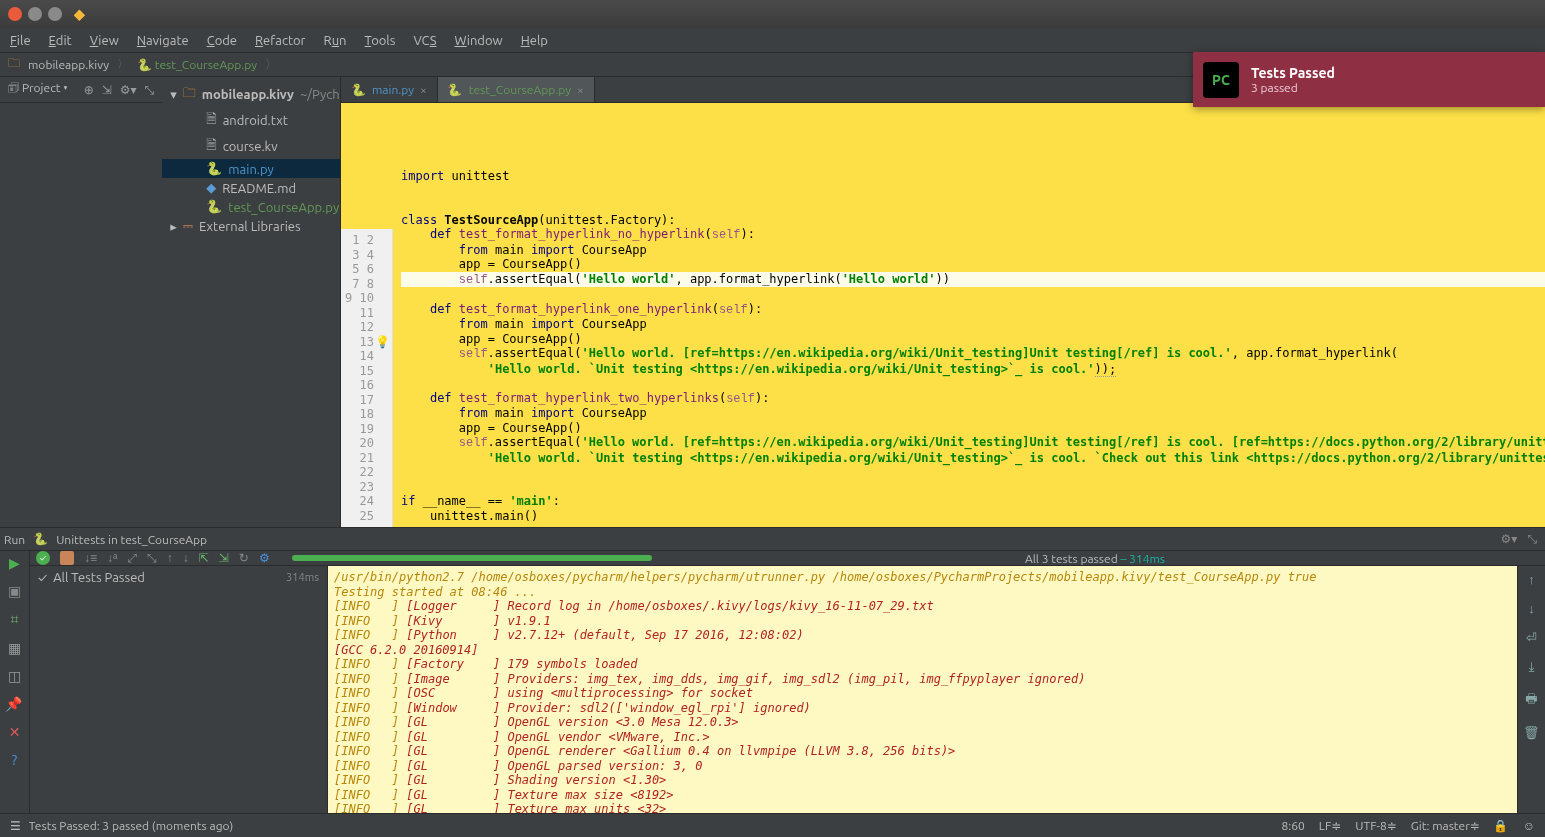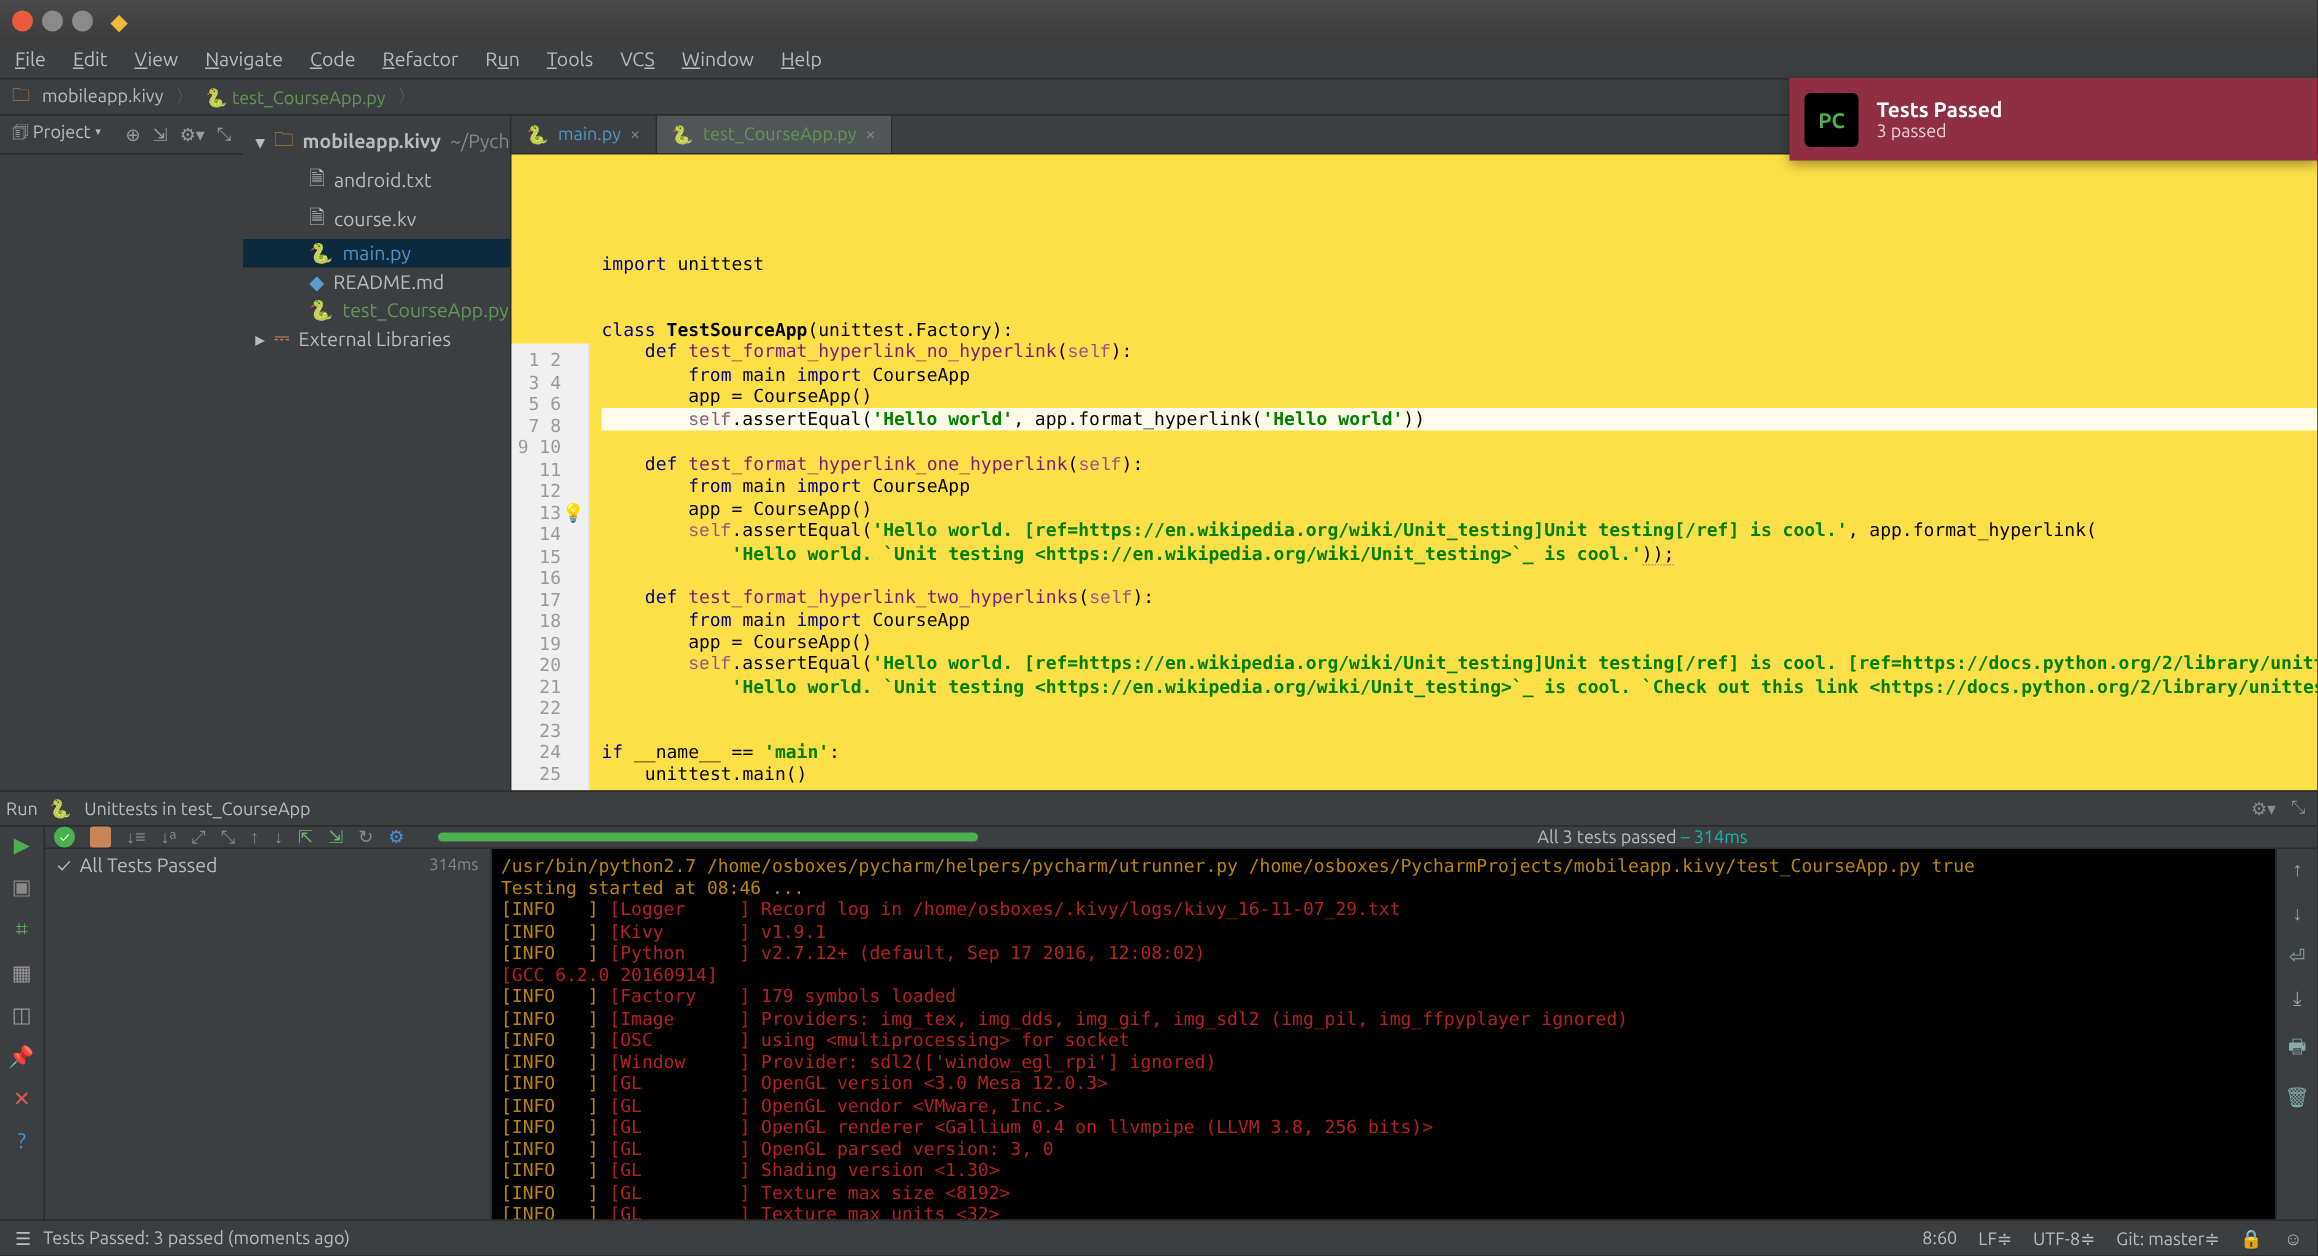--- a/index.html
+++ b/index.html
@@ -216,28 +216,29 @@
 .test-tree {
   width: 298px;
   border-right: 1px solid #2b2b2b;
   padding: 4px 8px;
   font-size: 13px;
 }
 .test-tree .row { display:flex; align-items:center; gap:6px;}
 .test-tree .time { margin-left:auto; color:#888; font-size:11px;}
 .console {
   flex: 1;
-  background: #000000;
+  background: #fef9c3;
   color: #000;
   font-family: "DejaVu Sans Mono", monospace;
   font-size: 12px;
   line-height: 14.5px;
   padding: 4px 6px;
   white-space: pre;
   overflow: hidden;
+  font-style: italic;
 }
 .console .o { color: #b8860b; }
 .console .r { color: #b22222; }
 .tool-right {
   width: 28px;
   background: #3c3f41;
   border-left: 1px solid #2b2b2b;
   display:flex; flex-direction:column; align-items:center; padding-top:6px; gap:14px;
 }
 .tool-right .ico { color:#8aa; font-size:13px;}

